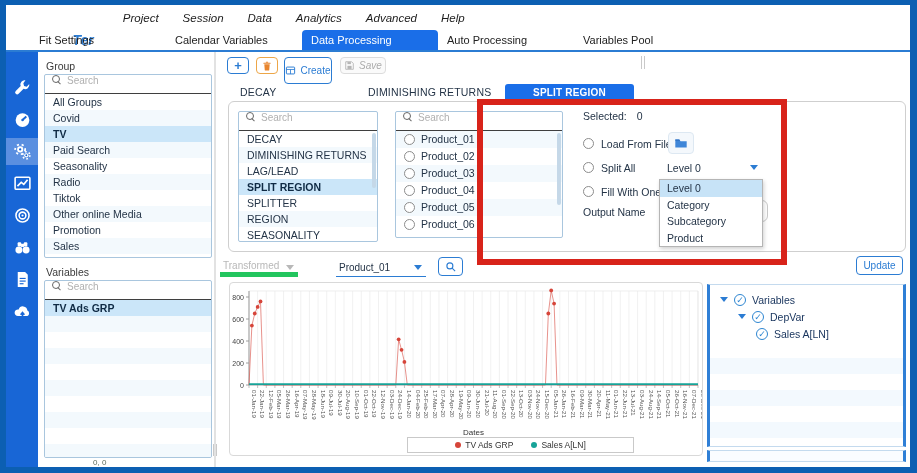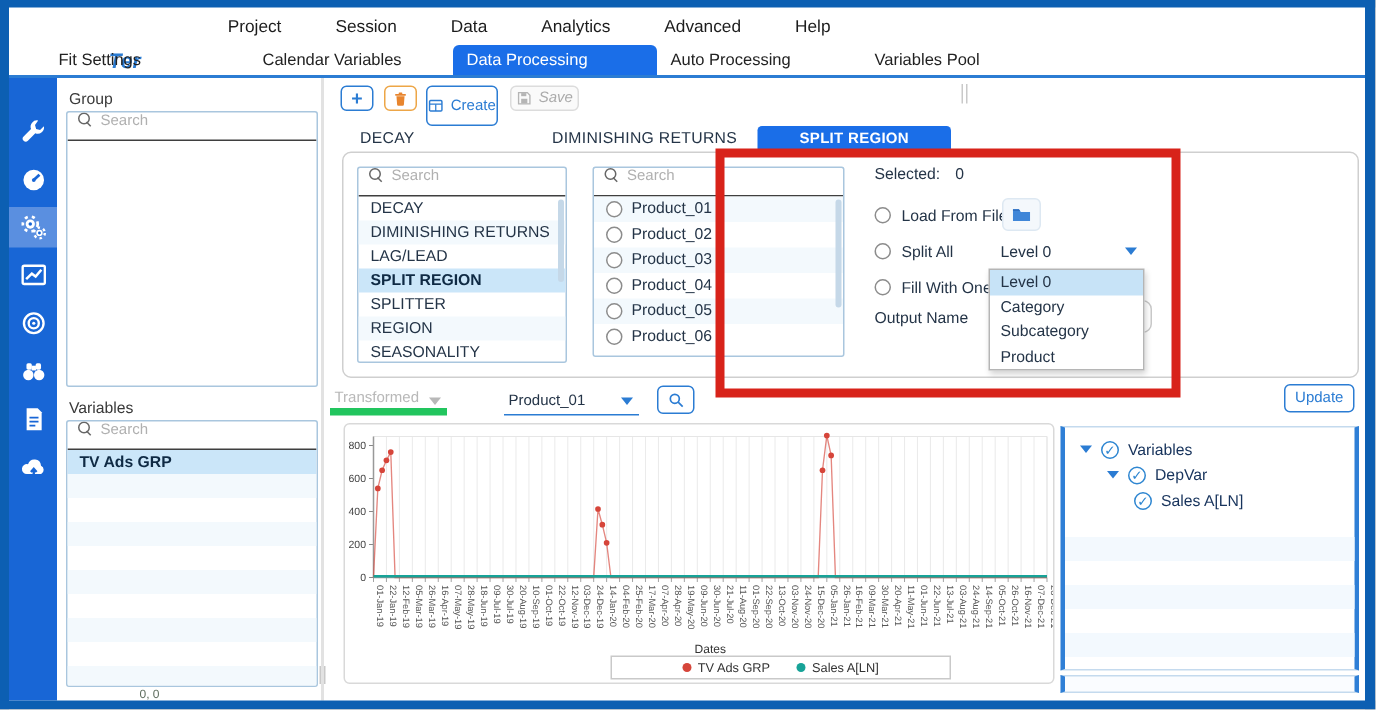--- a/index.html
+++ b/index.html
@@ -9,21 +9,21 @@
   .abs { position:absolute; }
   
   .frame { position:absolute; background:#0c5fb2; z-index:45; }
   
   .topbar { left:6px; top:5px; width:904px; height:25px; background:#fff; display:flex; align-items:center; }
   .logo { display:flex; align-items:flex-start; margin-left:10px;font-style:italic; }
   .logo-bars { display:flex; margin-right:5px; }
   .logo-bars i { display:block; width:3.5px; height:14px; background:#2465d6; margin-right:2px; transform:skewX(-28deg); }
   .logo-bold { font-weight:bold; font-size:14px; color:#12316b; }
   .logo-accent { font-weight:bold; font-size:14px; color:#2b7cd3;margin-top:44px; }
-  .menubar { display:flex; gap:36px; margin-left:58px; font-size:11.5px; color:#1c1c1c; }
+  .menubar { display:flex; gap:24px; margin-left:29px; font-size:11.5px; color:#1c1c1c;font-style:italic; }
   .menu-item { cursor:default; }
   
   .tabbar { left:6px; top:30px; width:904px; height:20px; display:flex; padding-left:24px; }
   .tab { width:136px; font-size:11px; color:#222; line-height:20px; padding-left:9px; }
   .tab.active { background:#1a6ee8; color:#fff; border-radius:4px 4px 0 0; }
   .tab-underline { left:6px; top:50px; width:904px; height:2px; background:#2b7cd3; }
   
   .sidebar { left:6px; top:52px; width:32px; height:415px; background:#1866d6; display:flex;
              flex-direction:column; align-items:center; padding-top:22px; gap:5px; }
   .icon-cell { width:32px; height:27px; display:flex; align-items:center; justify-content:center; }
@@ -181,20 +181,32 @@
         </svg>
       </div>
     </div>
 
   <div class="abs panel-label" style="left:46px;top:60px">Group</div>
   <div class="abs listbox" style="left:44px;top:74px;width:168px;height:184px">
     <div class="search-row">
       <span class="search-glyph"></span>
       <span class="search-ph">Search</span>
     </div>
+    <div>
+        <div class="row">All Groups</div>
+        <div class="row alt">Covid</div>
+        <div class="row sel">TV</div>
+        <div class="row alt">Paid Search</div>
+        <div class="row">Seasonality</div>
+        <div class="row alt">Radio</div>
+        <div class="row">Tiktok</div>
+        <div class="row alt">Other online Media</div>
+        <div class="row">Promotion</div>
+        <div class="row alt">Sales</div>
+      </div>
   </div>
 
   <div class="abs panel-label" style="left:46px;top:266px">Variables</div>
   <div class="abs listbox" style="left:44px;top:280px;width:168px;height:178px">
     <div class="search-row">
       <span class="search-glyph"></span>
       <span class="search-ph">Search</span>
     </div>
     <div>
         <div class="row sel">TV Ads GRP</div>

